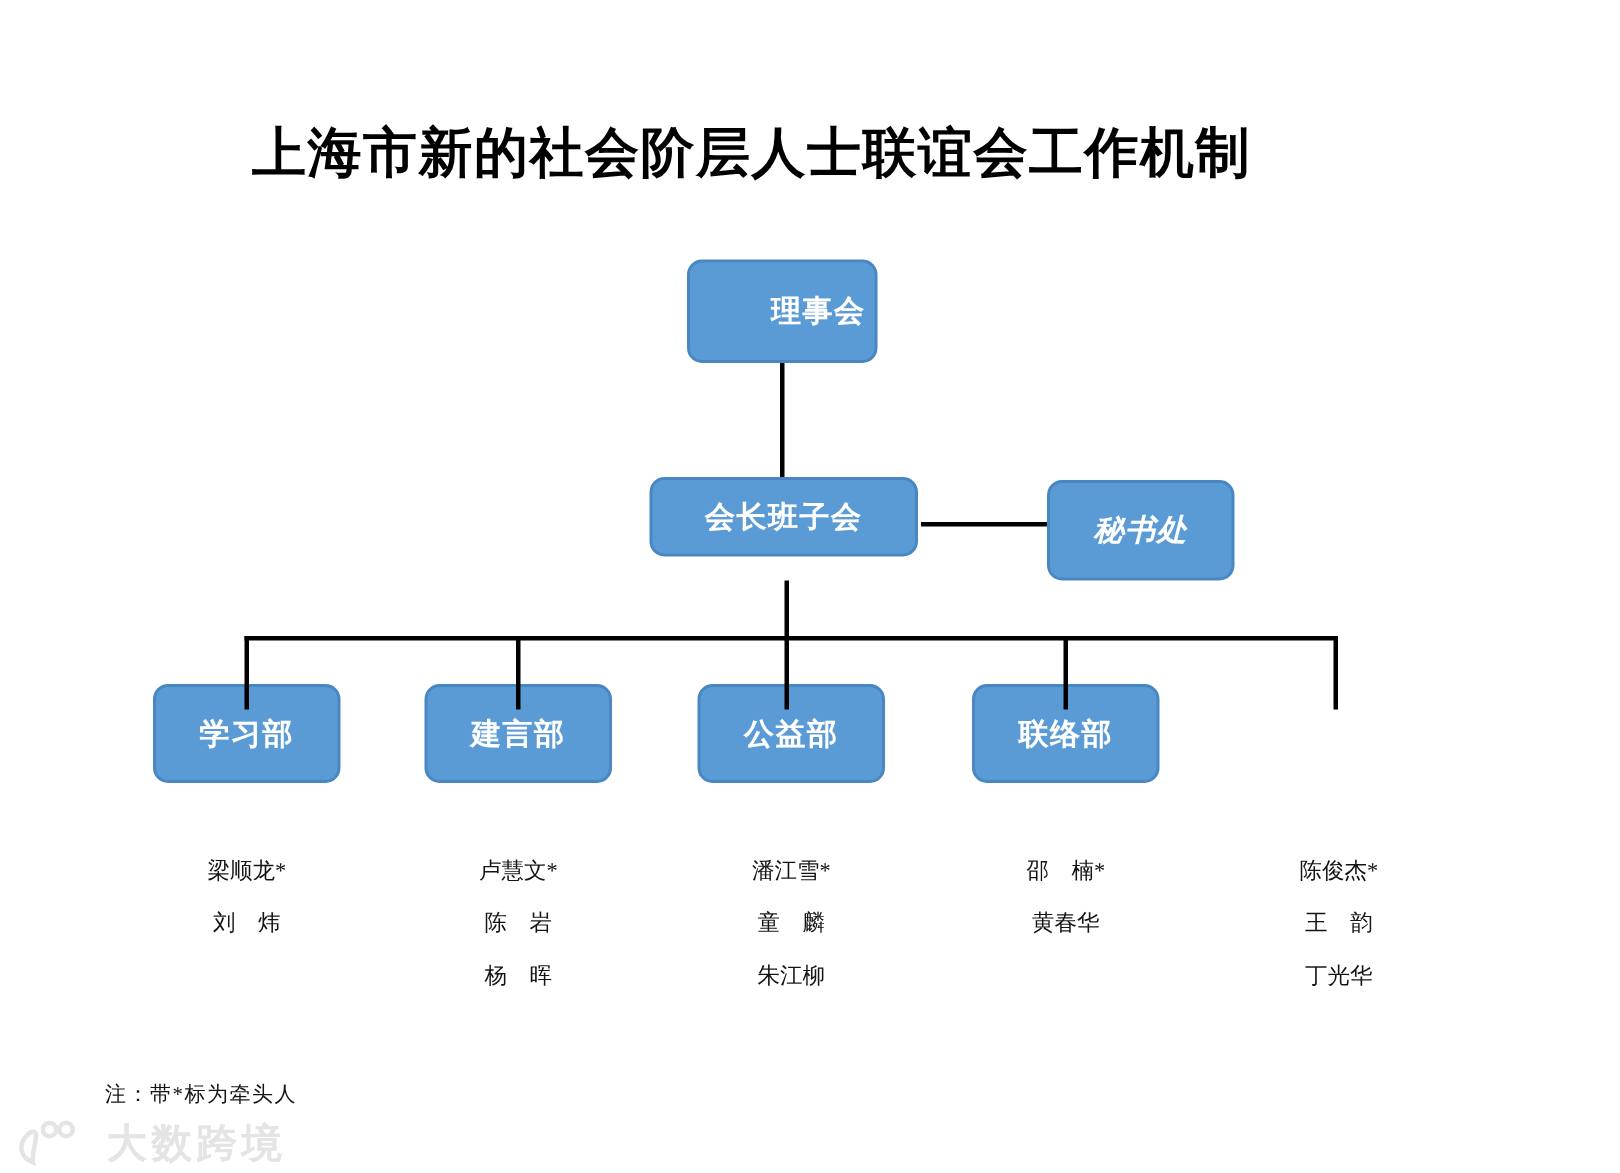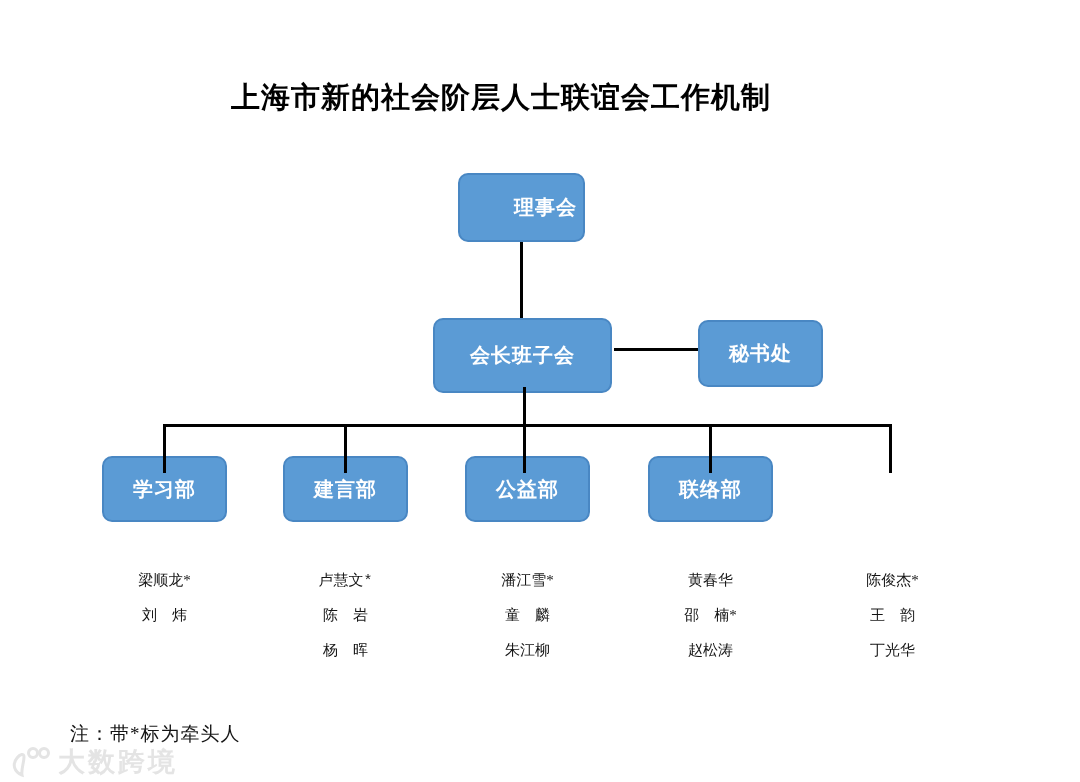--- a/index.html
+++ b/index.html
@@ -9,21 +9,21 @@
     height: 782px;
     background: #ffffff;
     overflow: hidden;
     font-family: "Liberation Serif", "DejaVu Serif", serif;
   }
   .title {
     position: absolute;
     top: 78px;
     left: 501px;
     transform: translateX(-50%);
-    font-size: 29px;
+    font-size: 36px;
     font-weight: bold;
     letter-spacing: 1px;
     white-space: nowrap;
     color: #000;
   }
   .node {
     position: absolute;
     box-sizing: border-box;
     background: #5b9bd5;
     border: 2px solid #4987c3;
@@ -31,25 +31,25 @@
     display: flex;
     align-items: center;
     justify-content: center;
     color: #ffffff;
     font-size: 20px;
     font-weight: 600;
     letter-spacing: 1px;
     white-space: nowrap;
   }
   .node-board       { left: 458px; top: 173px; width: 127px; height: 69px; padding-left: 48px; }
-  .node-president   { left: 433px; top: 318px; width: 179px; height: 75px; }
-  .node-secretariat { left: 698px; top: 320px; width: 125px; height: 67px; }
+  .node-president   { left: 433px; top: 318px; width: 179px; height: 53px; }
+  .node-secretariat { left: 698px; top: 320px; width: 125px; height: 67px; font-style: italic; }
   .node-dept        { top: 456px; width: 125px; height: 66px; }
   .dept-0 { left: 102px; }
-  .dept-1 { left: 283px; font-family: Liberation Mono, monospace; }
+  .dept-1 { left: 283px; }
   .dept-2 { left: 465px; }
   .dept-3 { left: 648px; }
   .dept-4 { left: 830px; }
   .line { position: absolute; background: #000; }
   .line-v-top  { left: 520px; top: 242px; width: 3px; height: 76px; }
   .line-h-sec  { left: 614px; top: 348px; width: 84px; height: 3px; }
   .line-v-mid  { left: 523px; top: 387px; width: 3px; height: 86px; }
   .line-h-dist { left: 163px; top: 424px; width: 729px; height: 3px; }
   .drop { top: 424px; width: 3px; height: 49px; }
   .drop-0 { left: 163px; }
@@ -68,31 +68,31 @@
     justify-content: center;
     font-size: 15px;
     color: #141414;
     white-space: pre;
     text-align: center;
   }
   .note {
     position: absolute;
     left: 70px;
     top: 721px;
-    font-size: 19px;
+    font-size: 14px;
     letter-spacing: 1px;
     color: #141414;
   }
   .watermark {
     position: absolute;
     left: 10px;
     top: 744px;
     display: flex;
     align-items: center;
-    gap: 6px;
+    gap: 19px;
     color: #e4e4e4;
   }
   .wm-text {
     font-size: 27px;
     font-weight: bold;
     letter-spacing: 3px;
     font-family: "Liberation Sans", "DejaVu Sans", sans-serif;
   }
 </style>
 </head>
@@ -144,23 +144,22 @@
     <div class="name">卢慧文*</div>
     <div class="name">陈　岩</div>
     <div class="name">杨　晖</div>
   </div>
   <div class="names dept-2">
     <div class="name">潘江雪*</div>
     <div class="name">童　麟</div>
     <div class="name">朱江柳</div>
   </div>
   <div class="names dept-3">
+    <div class="name">邵　楠*</div>
     <div class="name">黄春华</div>
-    <div class="name">邵　楠*</div>
-    <div class="name">赵松涛</div>
   </div>
   <div class="names dept-4">
     <div class="name">陈俊杰*</div>
     <div class="name">王　韵</div>
     <div class="name">丁光华</div>
   </div>
 
   <div class="note">注：带*标为牵头人</div>
 
   <div class="watermark">

